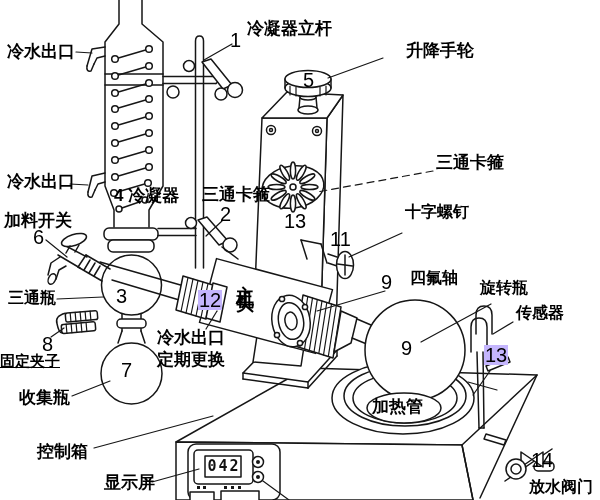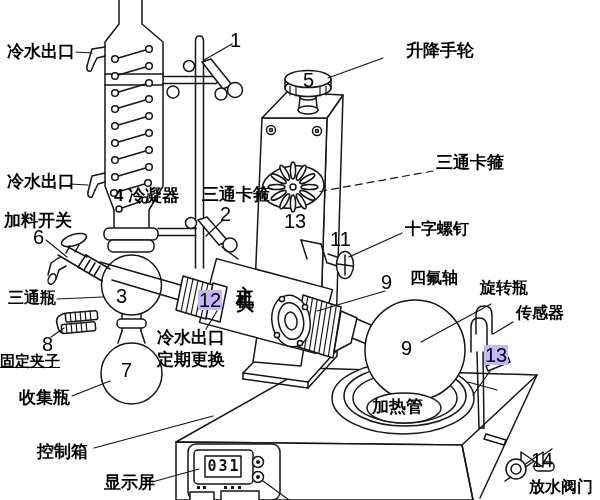--- a/index.html
+++ b/index.html
@@ -298,49 +298,50 @@
     <line x1="206" y1="329" x2="217" y2="311" class="thin"></line>
     <line x1="385" y1="291" x2="317" y2="311" class="thin"></line>
     <line x1="421" y1="342" x2="491" y2="304" class="thin"></line>
     <line x1="513" y1="322" x2="493" y2="334" class="thin"></line>
     <line x1="94" y1="448" x2="213" y2="416" class="thin"></line>
     <line x1="152" y1="482" x2="199" y2="469" class="thin"></line>
   </g>
 </svg>
 
   <div class="lbl" style="left:7px;top:43px">冷水出口</div>
+  <div class="lbl" style="left:247px;top:20px">冷凝器立杆</div>
   <div class="num" style="left:230px;top:30px">1</div>
   <div class="lbl" style="left:406px;top:42px">升降手轮</div>
   <div class="num" style="left:303px;top:70px">5</div>
   <div class="lbl" style="left:7px;top:173px">冷水出口</div>
   <div class="lbl" style="left:436px;top:154px">三通卡箍</div>
   <div class="num" style="left:284px;top:211px">13</div>
   <div class="lbl" style="left:114px;top:187px">4 冷凝器</div>
   <div class="lbl" style="left:202px;top:186px">三通卡箍</div>
   <div class="num" style="left:220px;top:204px">2</div>
   <div class="lbl" style="left:4px;top:212px">加料开关</div>
   <div class="num" style="left:33px;top:227px">6</div>
-  <div class="lbl s16" style="left:405px;top:221px">十字螺钉</div>
+  <div class="lbl s16" style="left:405px;top:204px">十字螺钉</div>
   <div class="num" style="left:330px;top:229px">11</div>
   <div class="lbl s16" style="left:8px;top:290px">三通瓶</div>
   <div class="num" style="left:116px;top:286px">3</div>
   <div class="num bgw" style="left:198px;top:290px">12</div>
   <div class="lbl vert" style="left:236px;top:271px">主机头</div>
   <div class="num" style="left:381px;top:272px">9</div>
   <div class="lbl s16" style="left:410px;top:270px">四氟轴</div>
   <div class="lbl s16" style="left:480px;top:280px">旋转瓶</div>
   <div class="lbl s16" style="left:516px;top:305px">传感器</div>
   <div class="lbl" style="left:157px;top:329px">冷水出口</div>
   <div class="lbl" style="left:157px;top:351px">定期更换</div>
   <div class="num" style="left:42px;top:334px">8</div>
   <div class="lbl s15" style="left:0px;top:353px">固定夹子</div>
   <div class="num" style="left:401px;top:338px">9</div>
   <div class="num bgw" style="left:484px;top:345px">13</div>
   <div class="lbl" style="left:19px;top:389px">收集瓶</div>
   <div class="num" style="left:121px;top:360px">7</div>
   <div class="lbl" style="left:372px;top:398px">加热管</div>
   <div class="lbl" style="left:37px;top:443px">控制箱</div>
   <div class="lbl" style="left:104px;top:474px">显示屏</div>
-  <div class="lcd" style="left:207px;top:459px;width:34px;text-align:center">031</div>
+  <div class="lcd" style="left:207px;top:459px;width:34px;text-align:center">042</div>
   <div class="num" style="left:531px;top:450px">14</div>
   <div class="lbl s16" style="left:529px;top:479px">放水阀门</div>
 
 </div>
 
 </body></html>

